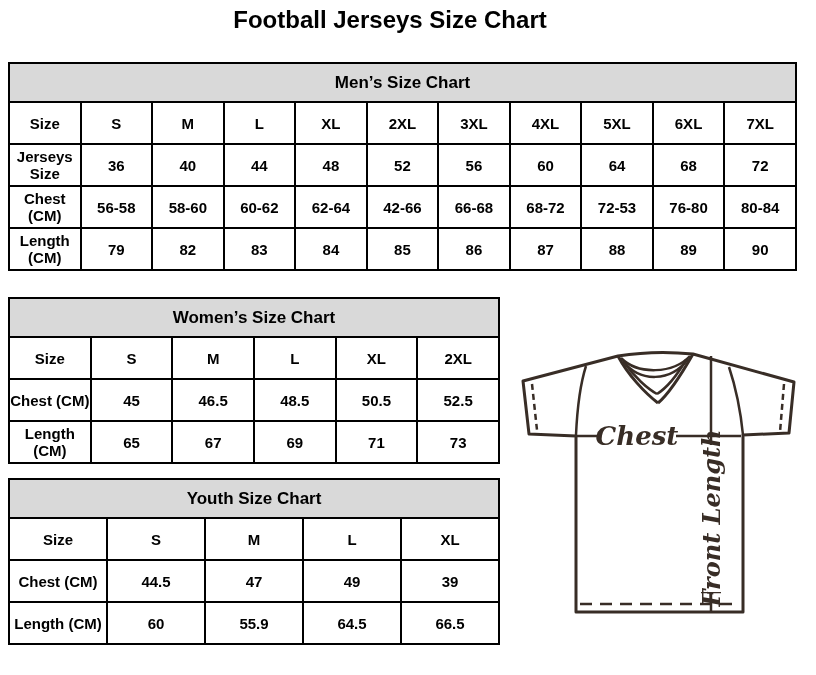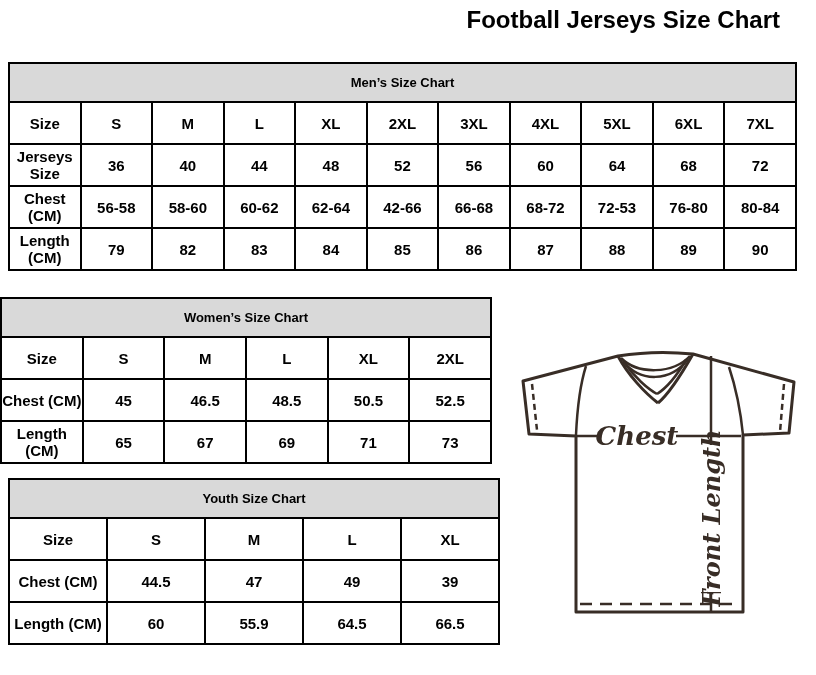--- a/index.html
+++ b/index.html
@@ -9,49 +9,49 @@
     height: 675px;
     background: #ffffff;
     font-family: "Liberation Sans", sans-serif;
     color: #000;
     overflow: hidden;
   }
   #title {
     position: absolute;
     left: 0; top: 6px;
     width: 780px;
-    text-align: right;
+    text-align: center;
     font-size: 24px;
     font-weight: bold;
     margin: 0;
   }
   table {
     position: absolute;
     border-collapse: collapse;
     table-layout: fixed;
     font-weight: bold;
   }
   th, td {
     border: 2px solid #000;
     text-align: center;
     vertical-align: middle;
     padding: 0;
     overflow: hidden;
   }
   th.tbl-title {
     background: #d9d9d9;
     height: 37px;
-    font-size: 13px;
+    font-size: 17px;
   }
   td {
     font-size: 15px;
     height: 40px;
   }
   #men-table   { left: 8px; top: 62px;  width: 789px; }
-  #women-table { left: 0; top: 297px; width: 492px; padding-left: 16px; }
+  #women-table { left: 8px; top: 297px; width: 492px; padding-left: 16px; }
   #youth-table { left: 8px; top: 478px; width: 492px; }
   #men-table td:first-child   { width: 118px; }
   #women-table td:first-child { width: 122px; }
   #youth-table td:first-child { width: 122px; }
   #jersey-diagram {
     position: absolute;
     left: 513px; top: 333px;
     width: 294px; height: 300px;
   }
   .dia-text {

